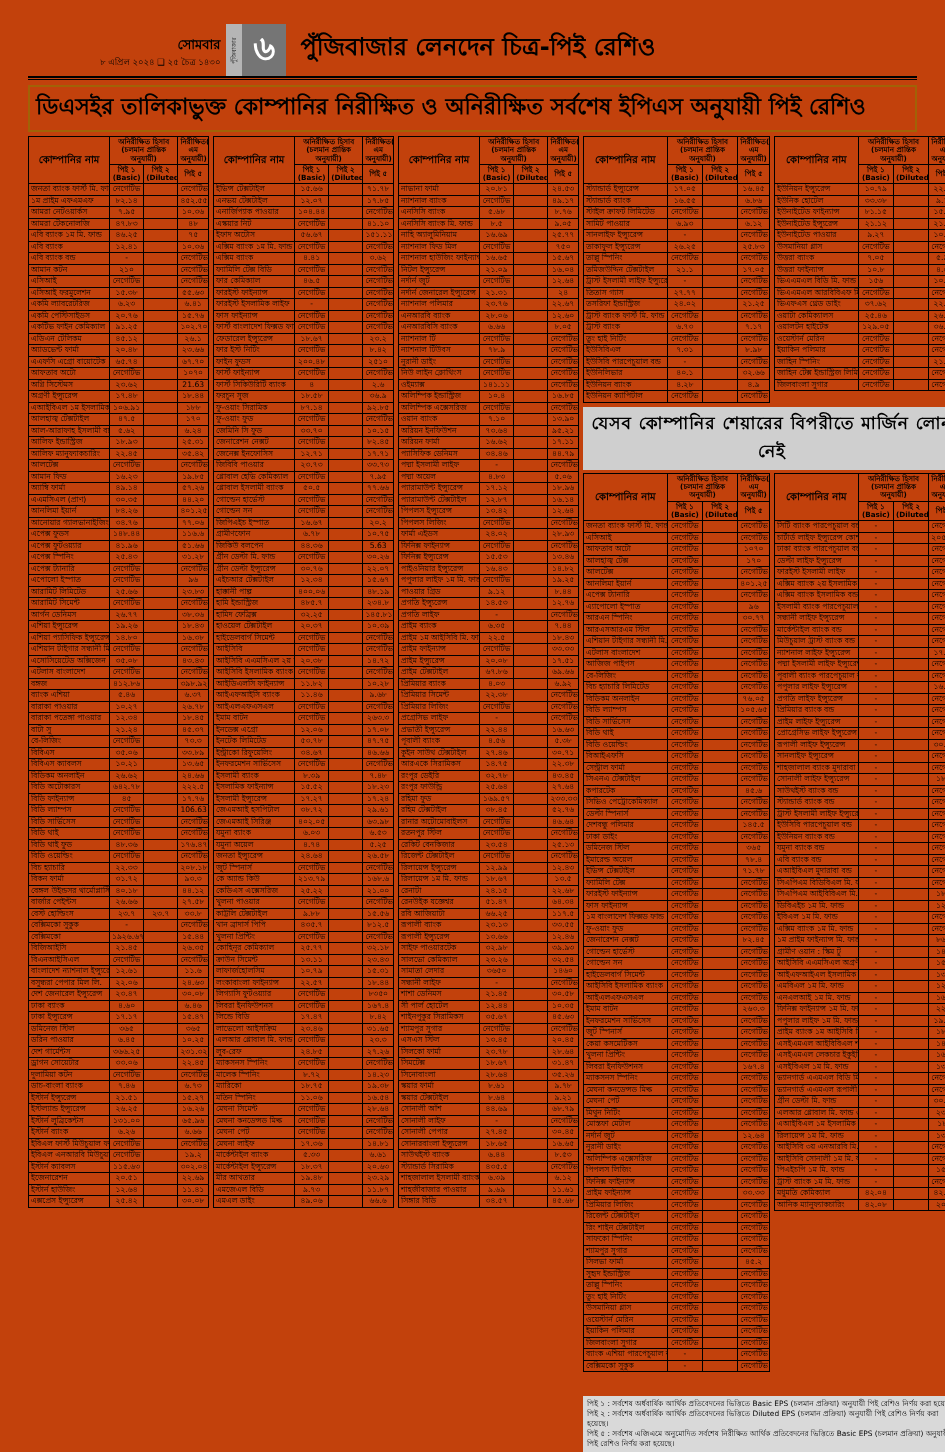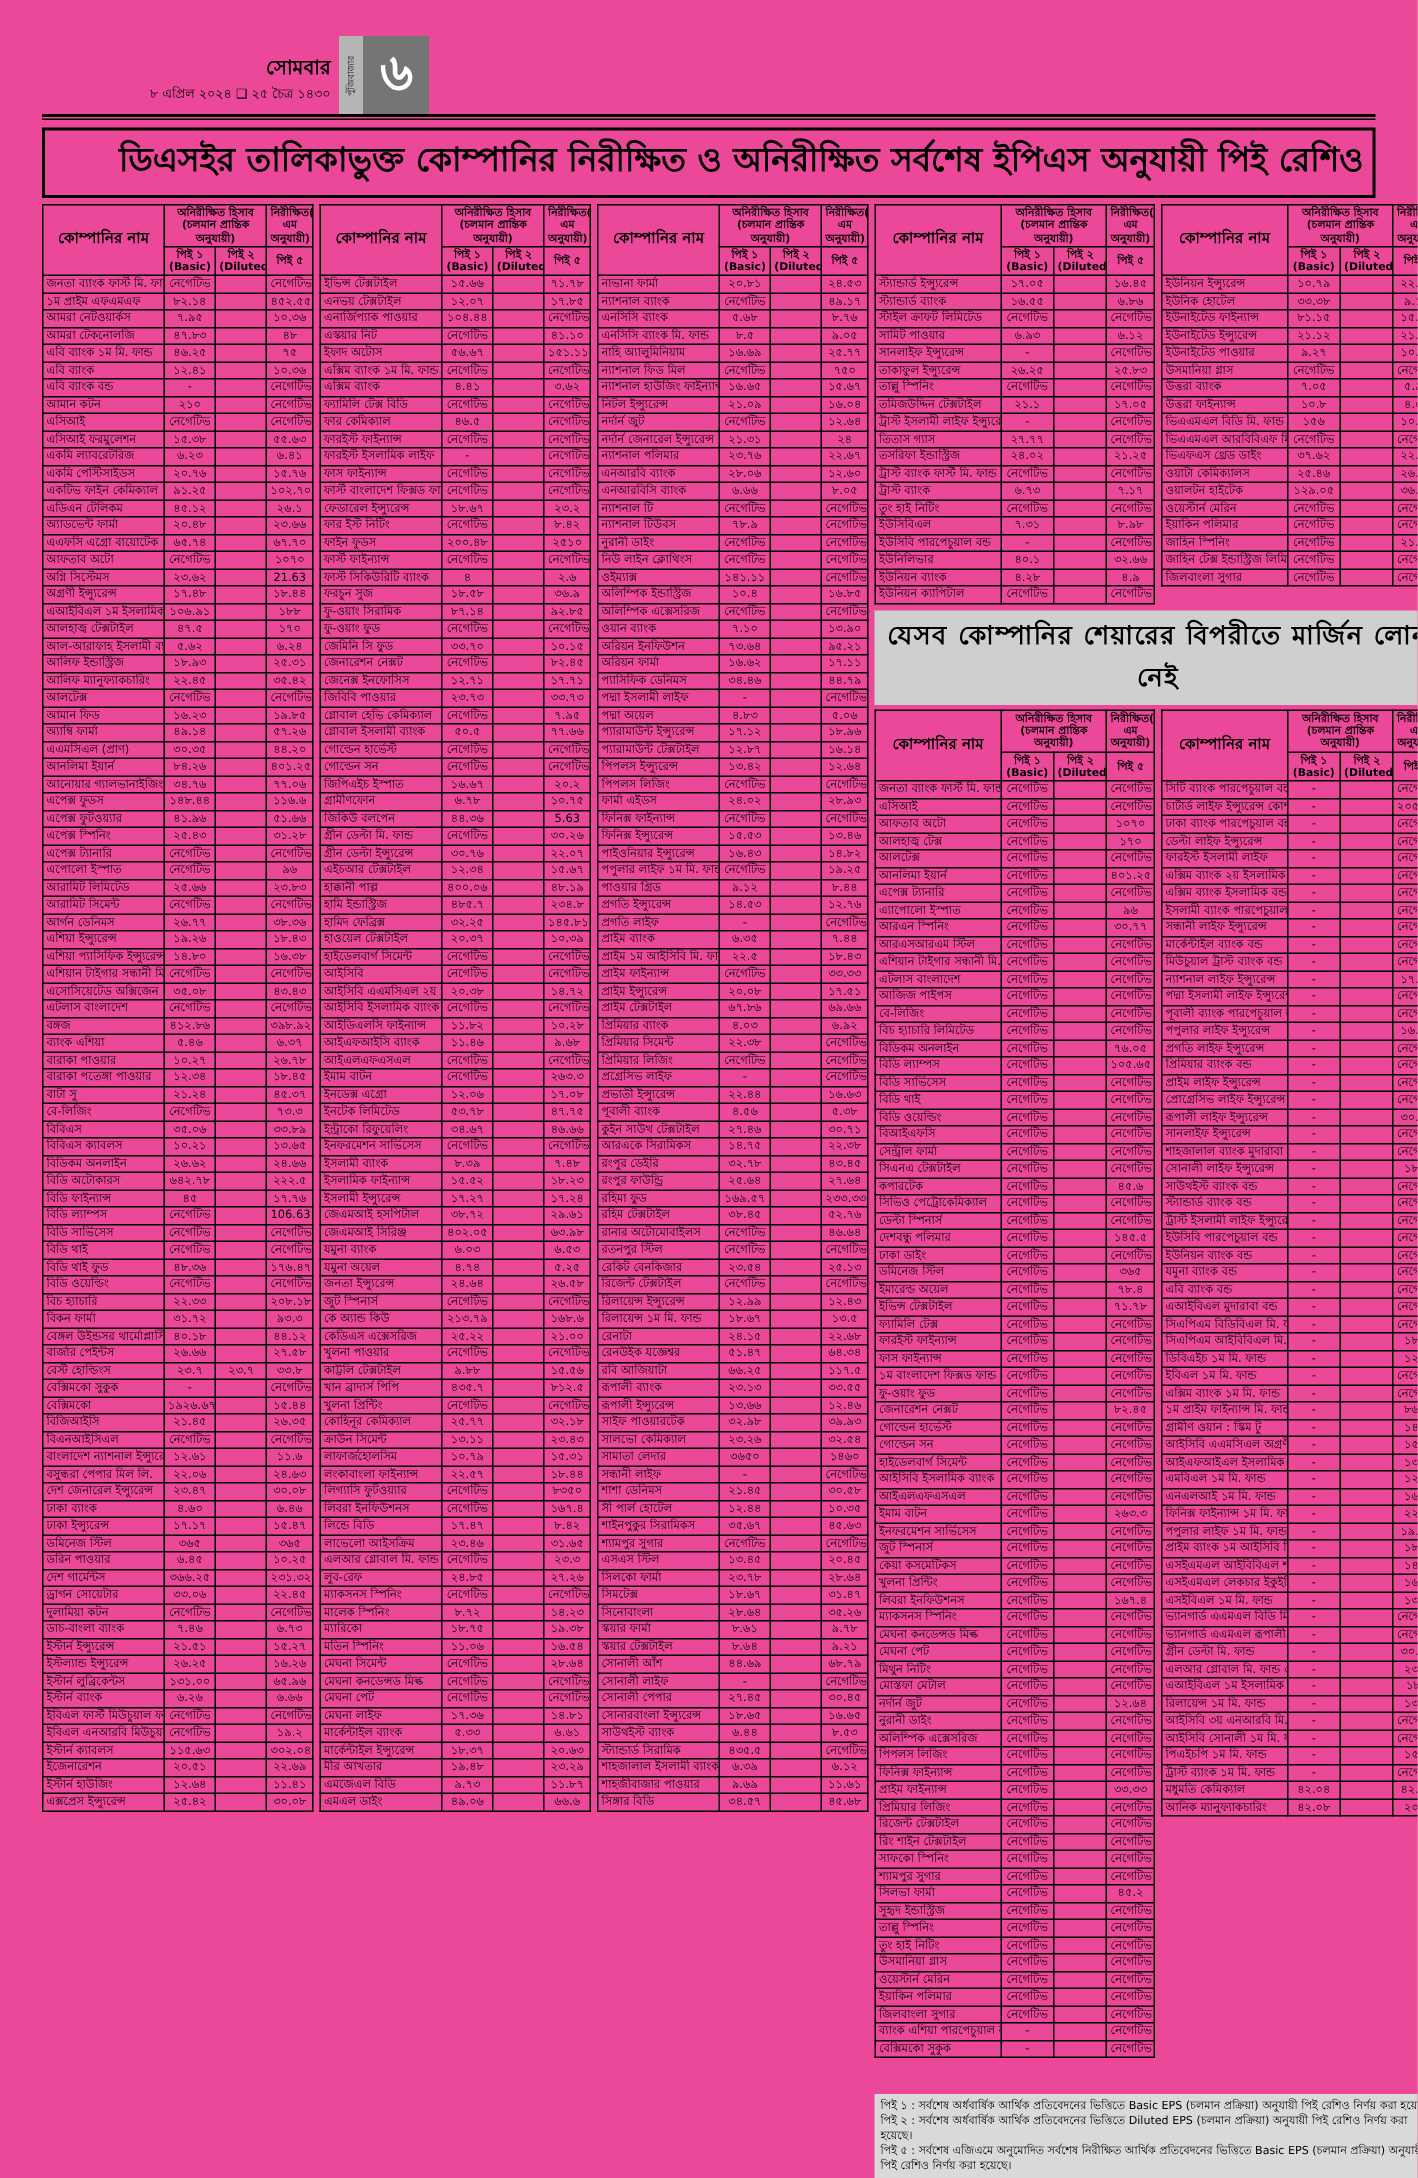--- a/index.html
+++ b/index.html
@@ -1,35 +1,35 @@
 <!DOCTYPE html>
 <html><head>
 <meta charset="utf-8">
 <style>
   * { margin:0; padding:0; box-sizing:border-box; }
   body { background:#e9e9e9; font-family:"DejaVu Sans","Liberation Sans",sans-serif; }
-  .page { position:relative; width:945px; height:1452px; background:#ec4899; margin:0 auto;
+  .page { position:relative; width:945px; height:1452px; background:#c2410c; margin:0 auto;
           padding:6px 28px 8px 28px; overflow:hidden; color:#000; }
   
   .masthead { display:flex; align-items:flex-end; height:70px; position:relative; }
   .date-block { text-align:right; margin-left:72px; padding-bottom:6px; }
   .day { font-weight:bold; font-size:13px; }
   .date-line { font-size:8.5px; }
   .strip { width:16px; height:52px; background:#b5b5b5; margin-left:6px; display:flex; align-items:center; justify-content:center; }
   .strip span { transform:rotate(-90deg); font-size:6px; white-space:nowrap; color:#222; }
   .pageno-box { width:44px; height:52px; background:#757575; color:#fff; font-size:34px; font-weight:bold;
                 display:flex; align-items:center; justify-content:center; }
   .section-title { font-size:24px; font-weight:bold; margin-left:14px; padding-bottom:8px; }
   .logo-block { margin-left:auto; text-align:center; padding-bottom:4px; }
   .logo-tagline { font-size:6px; letter-spacing:.5px; }
   .logo-text { font-size:27px; font-weight:bold; letter-spacing:-.5px; }
   .rule { border-top:2px solid #000; }
   .rule.thin { border-top:1px solid #000; margin-top:1px; }
   
-  .headline-box { border:2px solid #000000; margin-top:5px; padding:2px 6px 4px 6px;text-align:right; }
+  .headline-box { border:2px solid #a16207; margin-top:5px; padding:2px 6px 4px 6px; }
   .headline { font-size:22px; font-weight:bold; }
   
   .cols { display:flex; gap:4px; margin-top:4px; height:1316px; }
   .tcol { width:181px; flex:0 0 auto; }
   .right-area { width:378px; flex:0 0 auto; display:flex; flex-direction:column; }
   .toprow { display:flex; gap:4px; }
   .toprow .tcol { width:187px; }
   .margin-title { background:#cfcfcf; font-size:17px; font-weight:bold; text-align:center;
                   padding:3px 0 4px 0; margin:4px 0 3px 0; letter-spacing:1px; }
   .marginrow { display:flex; gap:4px; flex:1 1 auto; }
@@ -55,20 +55,21 @@
     <div class="date-block">
       <div class="day">সোমবার</div>
       <div class="date-line">৮ এপ্রিল ২০২৪ ❑ ২৫ চৈত্র ১৪৩০</div>
     </div>
     <div class="strip">
       <span>পুঁজিবাজার</span>
     </div>
     <div class="pageno-box">
       <span>৬</span>
     </div>
+    <div class="section-title">পুঁজিবাজার লেনদেন চিত্র-পিই রেশিও</div>
   </div>
   <div class="rule"></div>
   <div class="rule thin"></div>
 
   <div class="headline-box">
     <div class="headline">ডিএসইর তালিকাভুক্ত কোম্পানির নিরীক্ষিত ও অনিরীক্ষিত সর্বশেষ ইপিএস অনুযায়ী পিই রেশিও</div>
   </div>
 
   <div class="cols">
     <div class="tcol">

